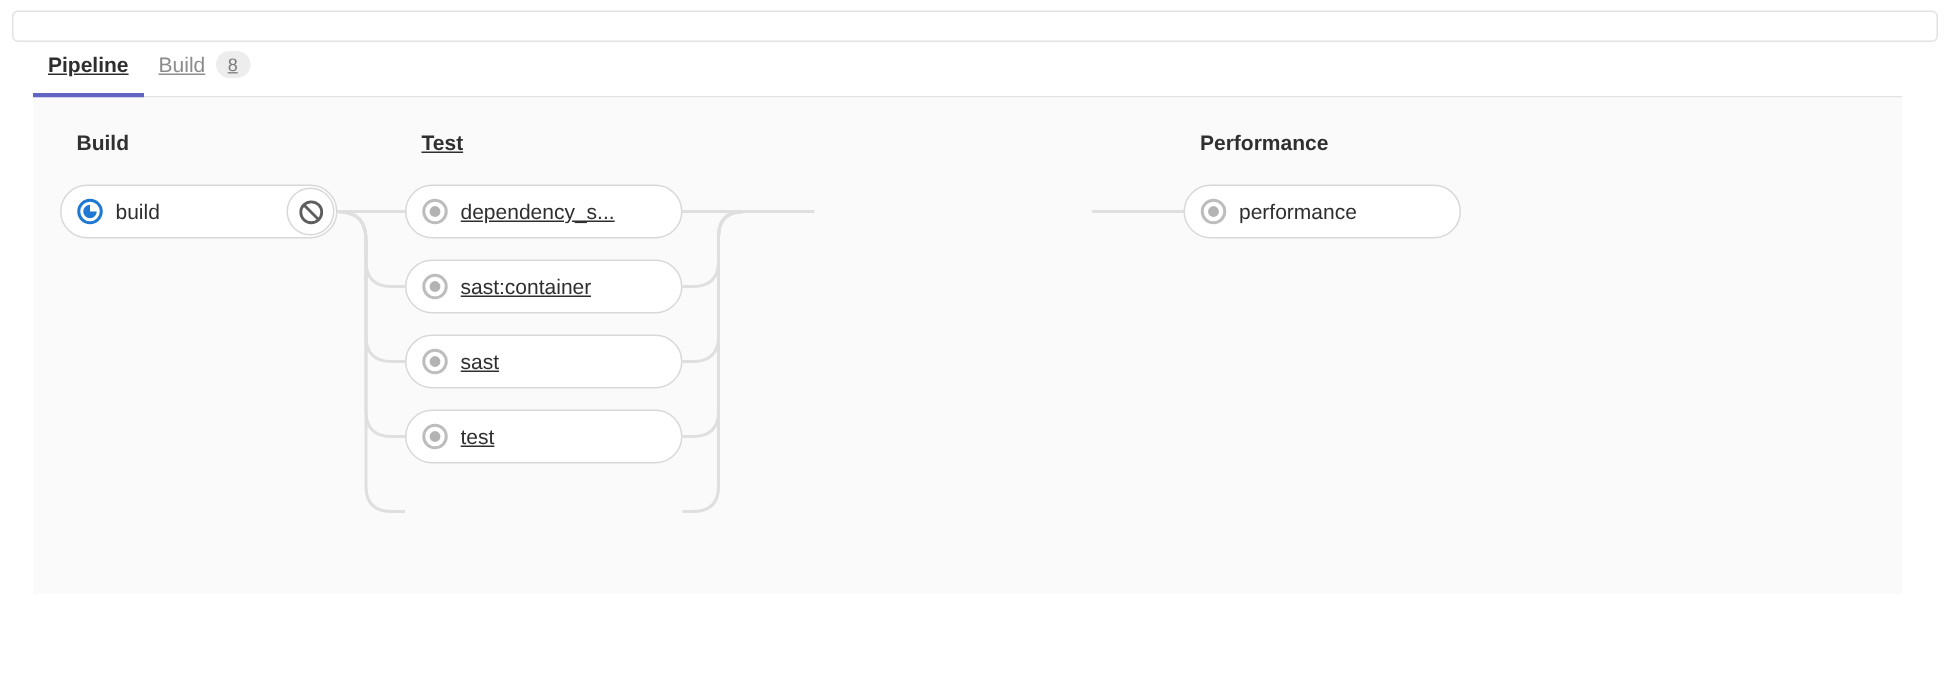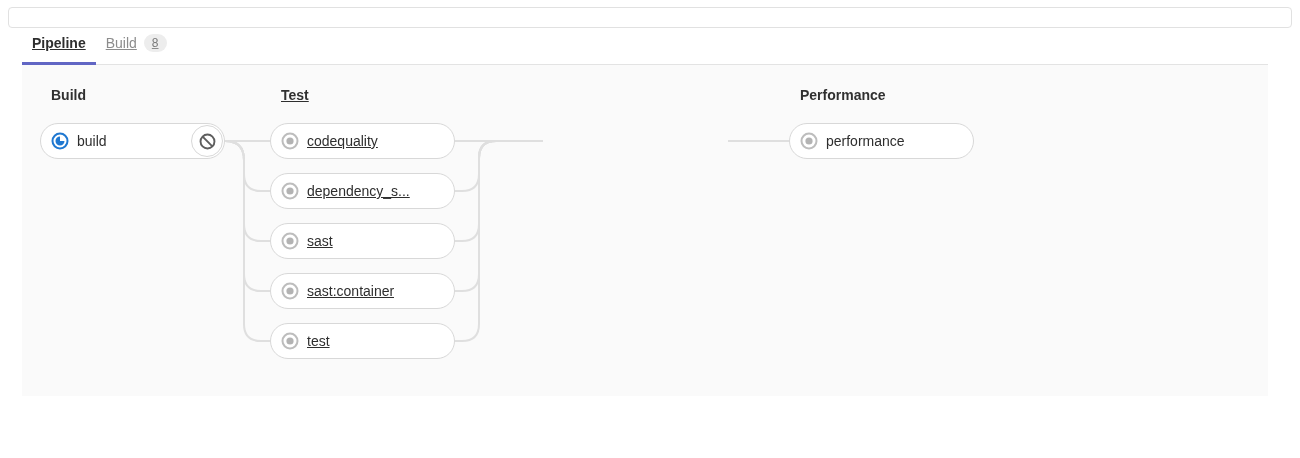--- a/index.html
+++ b/index.html
@@ -123,48 +123,39 @@
       <div class="stage s-test">
         <div class="stage-title">Test</div>
         <div class="jobs">
           <div class="job">
             <span class="status-icon">
               <svg width="18" height="18" viewBox="0 0 18 18">
                 <circle cx="9" cy="9" r="7.5" fill="none" stroke="var(--c-created-ring)" stroke-width="2"></circle>
                 <circle cx="9" cy="9" r="3.6" fill="var(--c-created-dot)"></circle>
               </svg>
             </span>
-            <span class="label">codequality</span>
-          </div>
-          <div class="job">
-            <span class="status-icon">
-              <svg width="18" height="18" viewBox="0 0 18 18">
-                <circle cx="9" cy="9" r="7.5" fill="none" stroke="var(--c-created-ring)" stroke-width="2"></circle>
-                <circle cx="9" cy="9" r="3.6" fill="var(--c-created-dot)"></circle>
-              </svg>
-            </span>
             <span class="label">dependency_s...</span>
           </div>
           <div class="job">
             <span class="status-icon">
               <svg width="18" height="18" viewBox="0 0 18 18">
                 <circle cx="9" cy="9" r="7.5" fill="none" stroke="var(--c-created-ring)" stroke-width="2"></circle>
                 <circle cx="9" cy="9" r="3.6" fill="var(--c-created-dot)"></circle>
               </svg>
             </span>
-            <span class="label">sast</span>
+            <span class="label">sast:container</span>
           </div>
           <div class="job">
             <span class="status-icon">
               <svg width="18" height="18" viewBox="0 0 18 18">
                 <circle cx="9" cy="9" r="7.5" fill="none" stroke="var(--c-created-ring)" stroke-width="2"></circle>
                 <circle cx="9" cy="9" r="3.6" fill="var(--c-created-dot)"></circle>
               </svg>
             </span>
-            <span class="label">sast:container</span>
+            <span class="label">sast</span>
           </div>
           <div class="job">
             <span class="status-icon">
               <svg width="18" height="18" viewBox="0 0 18 18">
                 <circle cx="9" cy="9" r="7.5" fill="none" stroke="var(--c-created-ring)" stroke-width="2"></circle>
                 <circle cx="9" cy="9" r="3.6" fill="var(--c-created-dot)"></circle>
               </svg>
             </span>
             <span class="label">test</span>
           </div>

